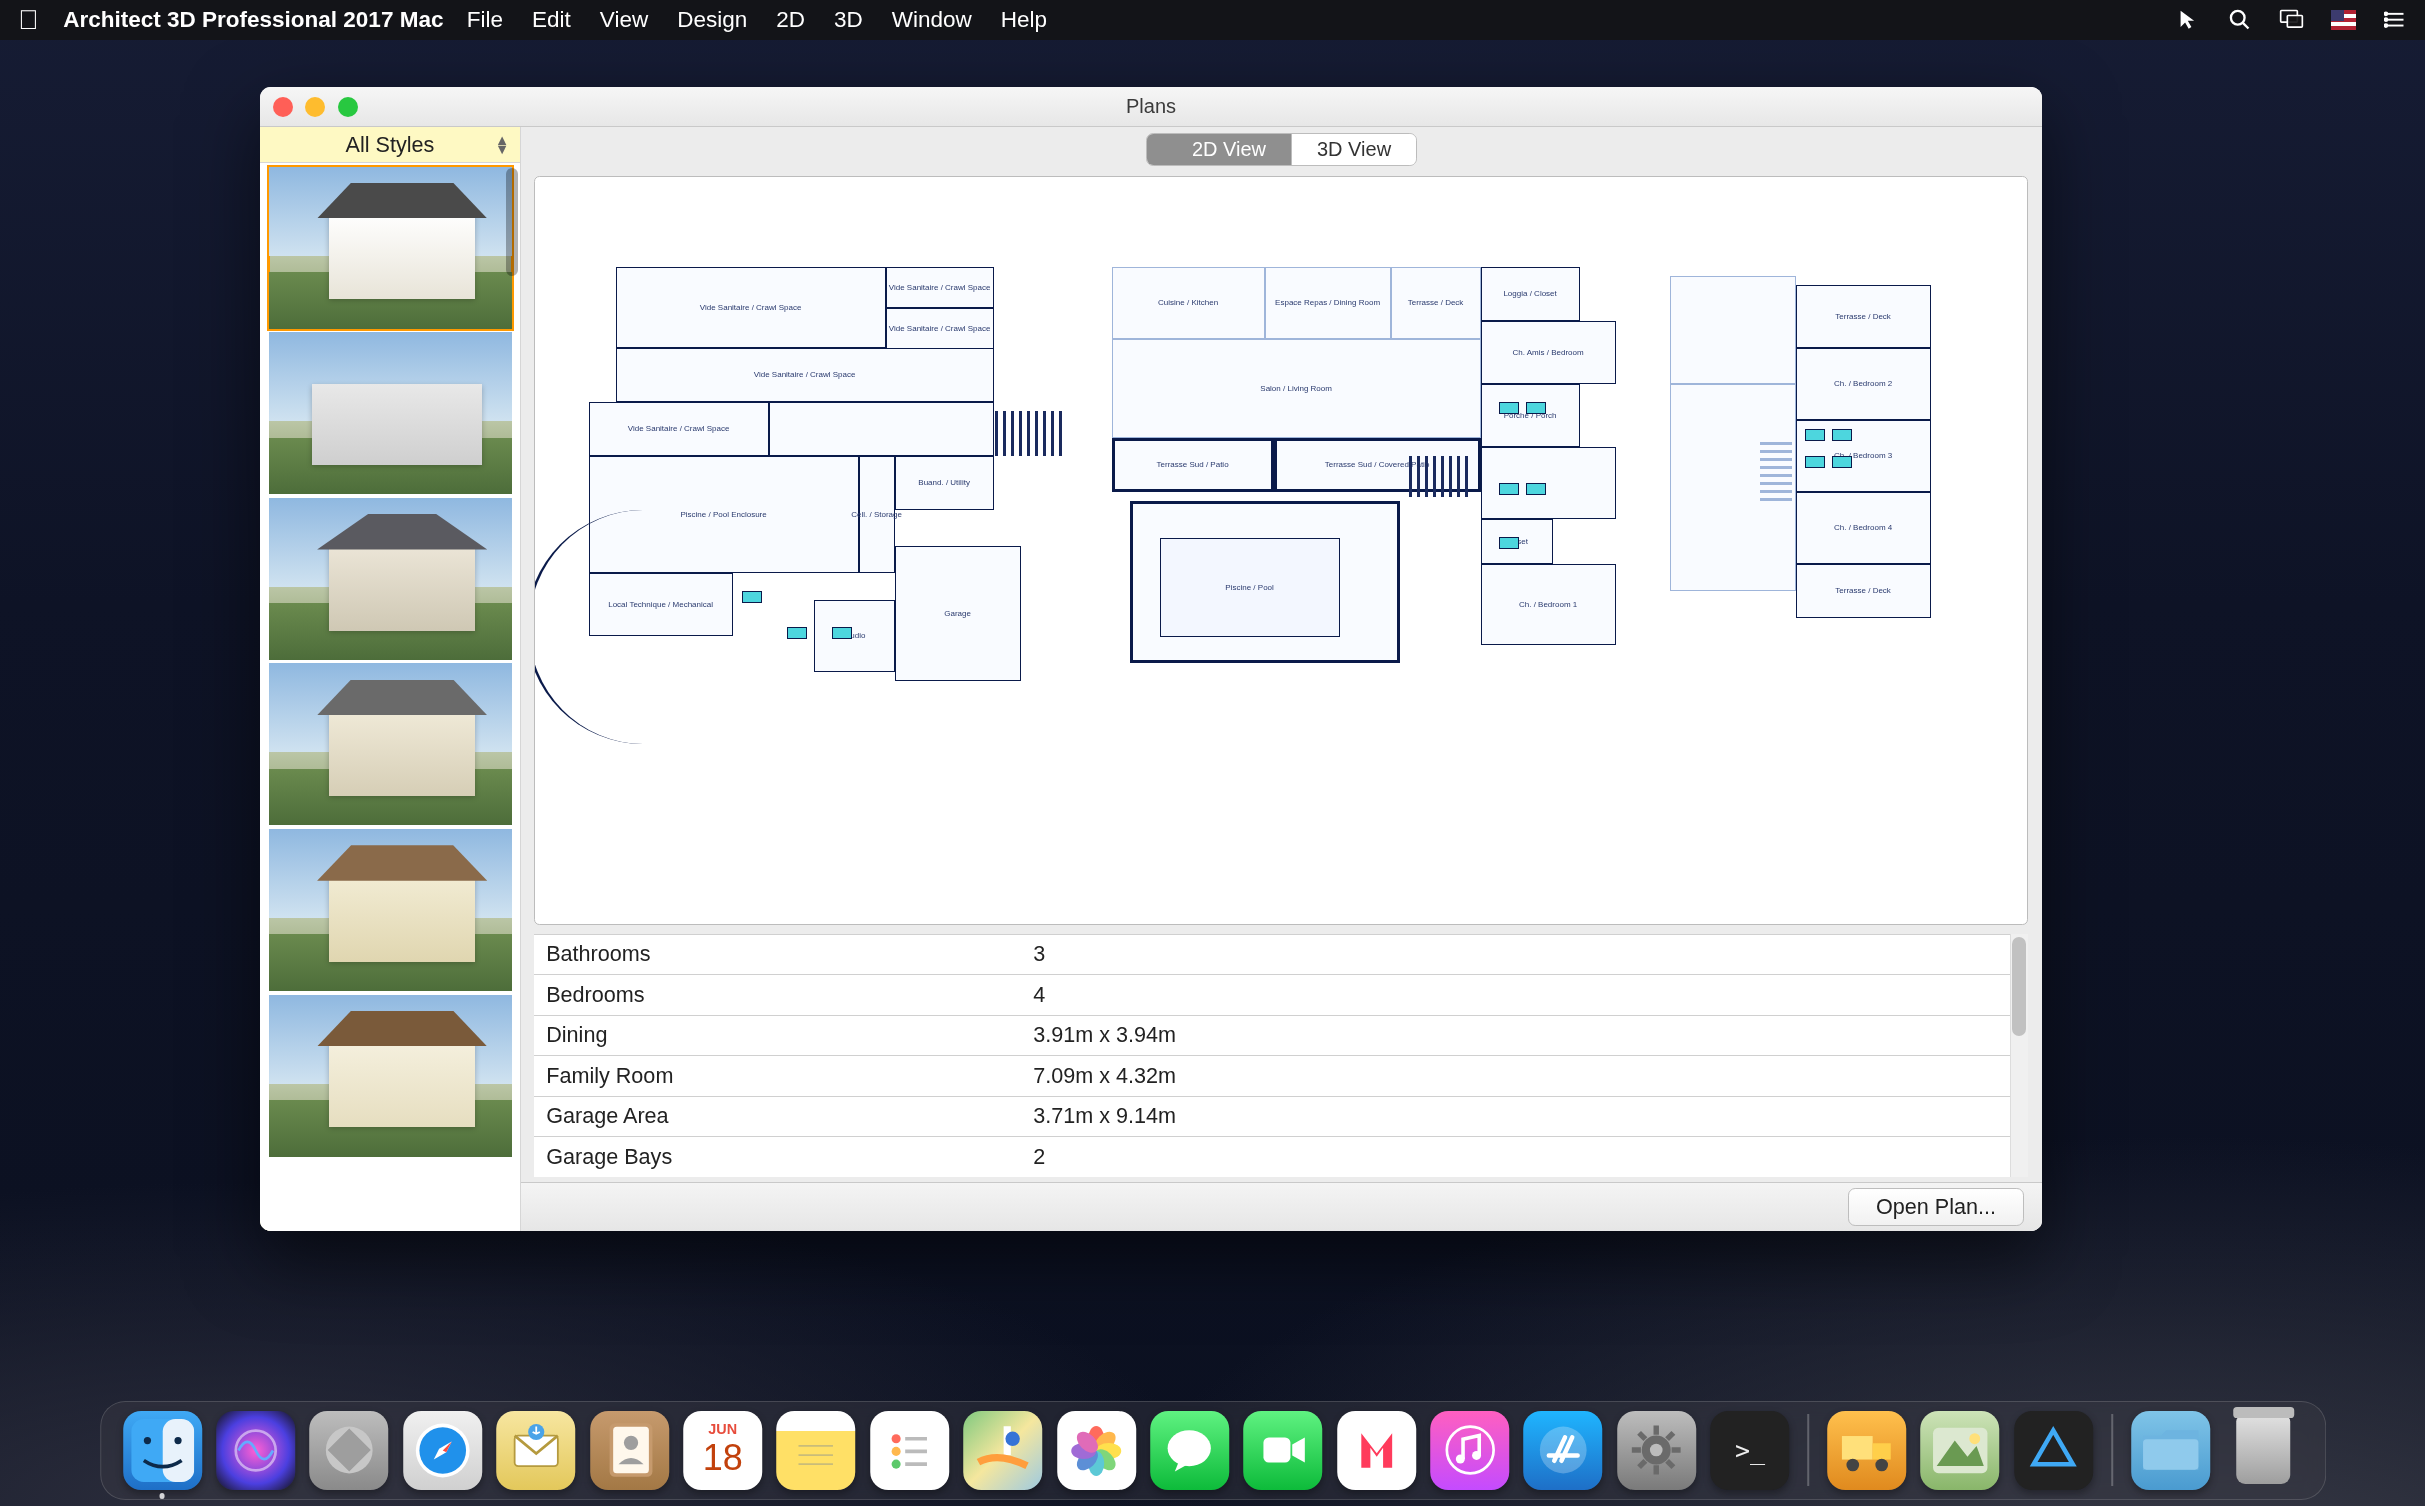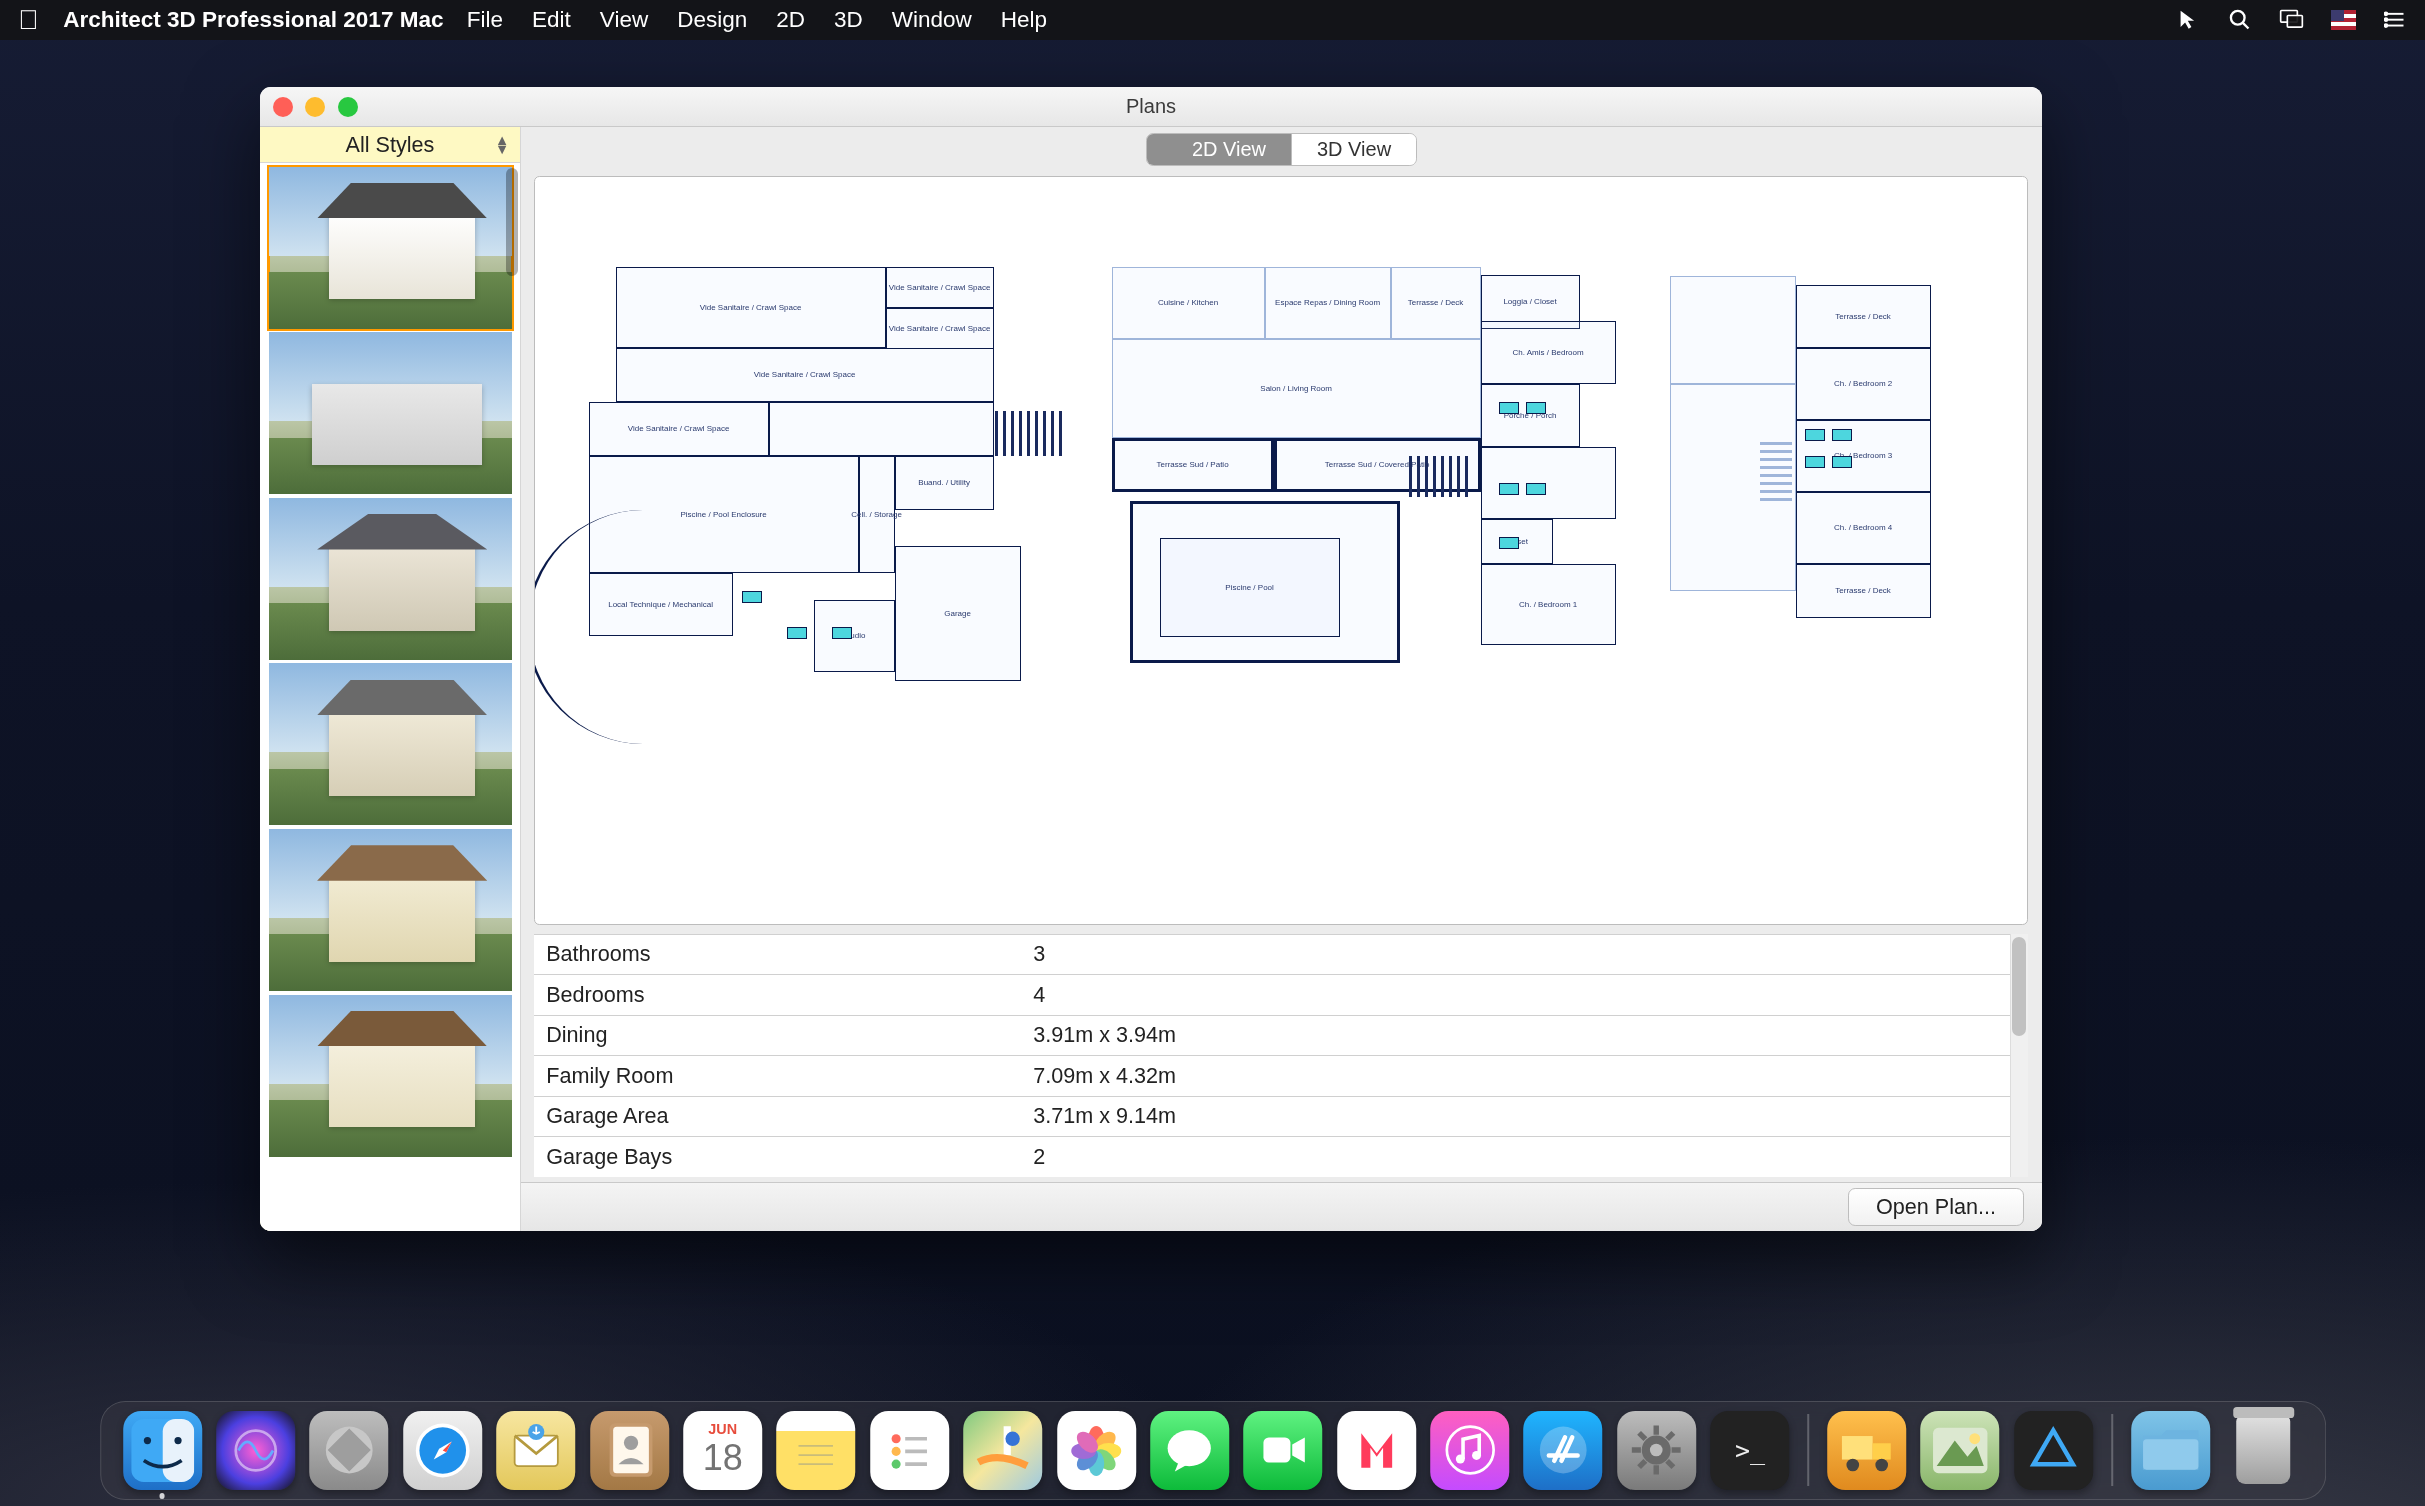--- a/index.html
+++ b/index.html
@@ -202,21 +202,21 @@
   display:none;
 }
 .dock .app.running::after{display:block;}
 .app.finder{background:linear-gradient(#3fa9f5,#1e6fc7);}
 .app.siri{background:radial-gradient(circle,#ff5fd4,#4b3fe0 60%,#111 100%);}
 .app.launchpad{background:linear-gradient(#bdbdbd,#8a8a8a);}
 .app.safari{background:linear-gradient(#f0f0f0,#d0d0d0);color:#1e6fc7;}
 .app.mail{background:linear-gradient(#f7e6a0,#e3c85b);}
 .app.contacts{background:linear-gradient(#c69a6d,#a37845);}
 .app.calendar{background:#fff;color:#e74c3c;flex-direction:column;font-size:14.4px;}
-.app.calendar .num{font-size:36px;color:#737373;font-weight:300;}
+.app.calendar .num{font-size:36px;color:#c2410c;font-weight:300;}
 .app.notes{background:linear-gradient(#fff 25%,#ffe066 25%);}
 .app.reminders{background:#fff;color:#333;}
 .app.maps{background:linear-gradient(135deg,#7fc97f,#f5e79e 50%,#9ecae1);}
 .app.photos{background:#fff;}
 .app.messages{background:linear-gradient(#5ff281,#0dbb3a);}
 .app.facetime{background:linear-gradient(#5ff281,#0dbb3a);}
 .app.news{background:#fff;color:#ff3b5c;}
 .app.itunes{background:linear-gradient(#ff5fc0,#c44bff);}
 .app.appstore{background:linear-gradient(#1fb5ff,#1e6fc7);}
 .app.prefs{background:linear-gradient(#bdbdbd,#7a7a7a);}
@@ -395,21 +395,21 @@
         <div class="floor" style="left:577px;top:90px;width:523px;height:442px;border:none;">
           <div class="room faint" style="left:0;top:0;width:153px;height:72px;">
               <span class="label">Cuisine / Kitchen</span>
             </div>
           <div class="room faint" style="left:153px;top:0;width:126px;height:72px;">
               <span class="label">Espace Repas / Dining Room</span>
             </div>
           <div class="room faint" style="left:279px;top:0;width:90px;height:72px;">
               <span class="label">Terrasse / Deck</span>
             </div>
-          <div class="room" style="left:369px;top:8px;width:99px;height:54px;">
+          <div class="room" style="left:369px;top:0;width:99px;height:54px;">
               <span class="label">Loggia / Closet</span>
             </div>
           <div class="room" style="left:369px;top:54px;width:135px;height:63px;">
               <span class="label">Ch. Amis / Bedroom</span>
             </div>
           <div class="room faint" style="left:0;top:72px;width:369px;height:99px;">
               <span class="label">Salon / Living Room</span>
             </div>
           <div class="room" style="left:0;top:171px;width:162px;height:54px;border-width:3.6px;">
               <span class="label">Terrasse Sud / Patio</span>

